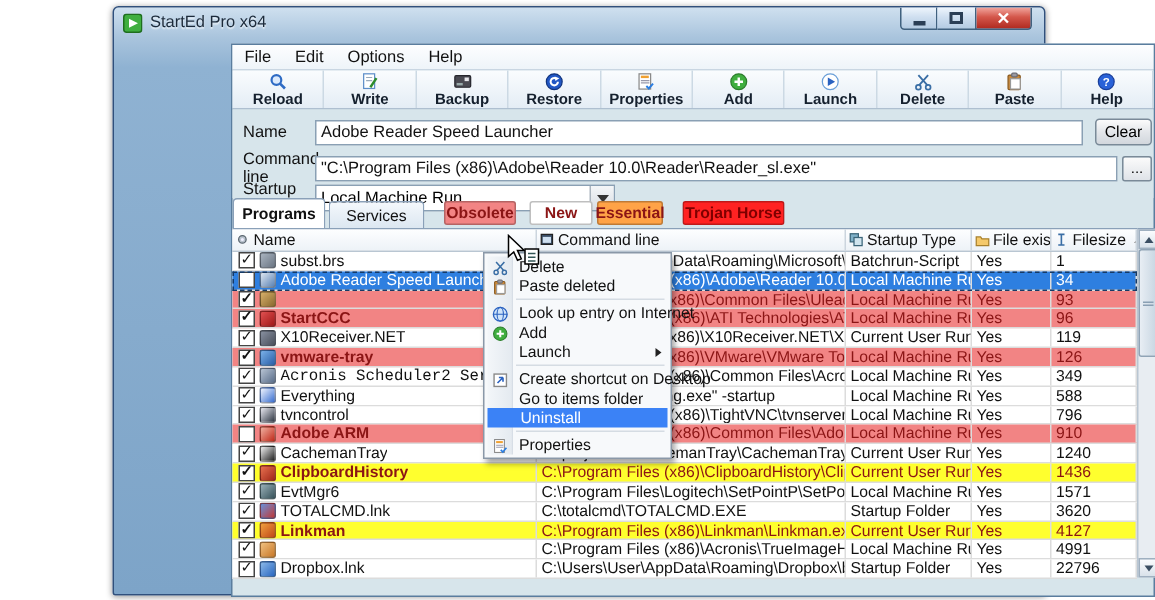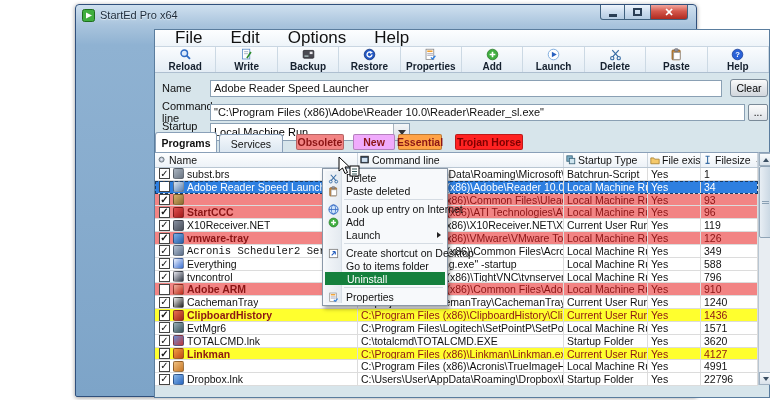--- a/index.html
+++ b/index.html
@@ -14,21 +14,21 @@
   .capbtn{height:15px;border:1px solid #40617f;border-top:none;display:flex;align-items:center;justify-content:center;
           font-size:9px;color:#1c2a3a;background:linear-gradient(#eef5fc,#cfdff0 45%,#b4cbe2);}
   .capbtn.min{width:25px;border-radius:0 0 0 3px;}
   .capbtn.max{width:25px;border-left:none;border-right:none;}
   .capbtn.close{width:38px;border-radius:0 0 3px 0;background:linear-gradient(#f2a69e,#d4574b 45%,#b02a20);color:#fff;font-weight:bold;font-size:11px;}
   .glyph-min{width:8px;height:3px;background:#2a3e55;margin-top:6px;}
   .glyph-max{width:9px;height:8px;border:2px solid #2a3e55;}
   #content{position:absolute;left:78px;top:24px;width:616px;height:369px;background:#d7e5eb;border:1px solid #5a7d9e;}
   
   #menubar{position:absolute;left:0;top:0;width:614px;height:17px;background:linear-gradient(#fdfeff,#eef4f9);border-bottom:1px solid #c9d6e2;display:flex;align-items:center;}
-  .menu-item{font-size:17px;color:#111;padding:0 8px;margin-left:12px;}
+  .menu-item{font-size:11px;color:#111;padding:0 8px;}
   
   #toolbar{position:absolute;left:0;top:17px;width:614px;height:26px;background:linear-gradient(#fafcfe,#e4edf5);border-bottom:1px solid #aebfd0;display:flex;}
   .tbtn{flex:1;display:flex;flex-direction:column;align-items:center;justify-content:center;border-right:1px solid #ccd9e4;padding-top:1px;}
   .tbtn .ticon{height:13px;display:flex;align-items:center;justify-content:center;}
   .tbtn .tlabel{font-size:10px;font-weight:bold;color:#15202e;line-height:11px;}
   
   #formpanel{position:absolute;left:0;top:43px;width:614px;height:59px;background:#d7e5eb;}
   .frow{position:absolute;left:7px;display:flex;align-items:center;}
   .flabel{font-size:11px;color:#111;width:48px;}
   .finput{height:17px;border:1px solid #8aa0b4;background:#fff;font-size:11px;color:#111;padding:0 3px;font-family:"Liberation Sans",sans-serif;}
@@ -65,21 +65,21 @@
   .caret-up{width:0;height:0;border-left:3px solid transparent;border-right:3px solid transparent;border-bottom:4px solid #3a4e62;}
   .caret-dn{width:0;height:0;border-left:3px solid transparent;border-right:3px solid transparent;border-top:4px solid #3a4e62;}
   
   #statusbar{position:absolute;left:0;top:355px;width:614px;height:13px;background:#f6f8fa;border-top:1px solid #aebfd0;display:flex;align-items:center;}
   #status-text{font-size:10px;color:#222;padding-left:3px;}
   
   #ctxmenu{position:absolute;left:322px;top:168px;width:126px;background:#f7f9fb;border:1px solid #8a98a8;box-shadow:2px 3px 4px rgba(0,0,0,.35);padding:2px 1px;z-index:50;}
   #ctxmenu:before{content:"";position:absolute;left:2px;top:2px;bottom:2px;width:16px;background:linear-gradient(90deg,#f3f6f9,#e4eaf0);border-right:1px solid #d7dee6;}
   .mi{position:relative;height:13px;display:flex;align-items:center;padding-left:22px;font-size:10.5px;color:#111;white-space:nowrap;}
   .mi .micon{position:absolute;left:3px;top:1px;width:12px;height:12px;display:flex;align-items:center;justify-content:center;}
-  .mi.hl{background:#15803d;color:#fff;margin:0 1px;}
+  .mi.hl{background:#3b82f6;color:#fff;margin:0 1px;}
   .mi .subarrow{position:absolute;right:5px;width:0;height:0;border-top:3.5px solid transparent;border-bottom:3.5px solid transparent;border-left:4px solid #222;}
   .msep{height:1px;background:#d5dce3;margin:2px 3px 2px 20px;}
   
   #cursor{position:absolute;left:338px;top:156px;z-index:60;}
 </style>
 </head>
 <body>
 
 <div id="stage">
   <div id="win">
@@ -252,21 +252,21 @@
                 <span class="caret-down"></span>
               </span>
           </div>
         </div>
       </div>
 
       <div id="tabbar">
           <div class="tab active" style="left: 0px; width: 62px;">Programs</div>
           <div class="tab" style="left: 64px; width: 64px;">Services</div>
           <div class="legend-btn" style="left: 141px; width: 48px; background: rgb(242, 132, 132);">Obsolete</div>
-          <div class="legend-btn" style="left: 198px; width: 42px; background: #f0abfc;">New</div>
+          <div class="legend-btn" style="left: 198px; width: 42px; background: #ffffff;">New</div>
           <div class="legend-btn" style="left: 243px; width: 44px; background: rgb(255, 163, 71);">Essential</div>
           <div class="legend-btn" style="left: 300px; width: 68px; background: rgb(255, 34, 34); color: rgb(126, 0, 0);">Trojan Horse</div>
         </div>
 
       <div id="grid">
         <div id="grid-header">
             <div class="hcell" style="width: 203px;">
               <span style="display: inline-flex;">
                 <svg width="10" height="10" viewBox="0 0 12 12">
                   <circle cx="5.5" cy="5.5" r="3" fill="#b8c2cc" stroke="#5a6670"></circle>

